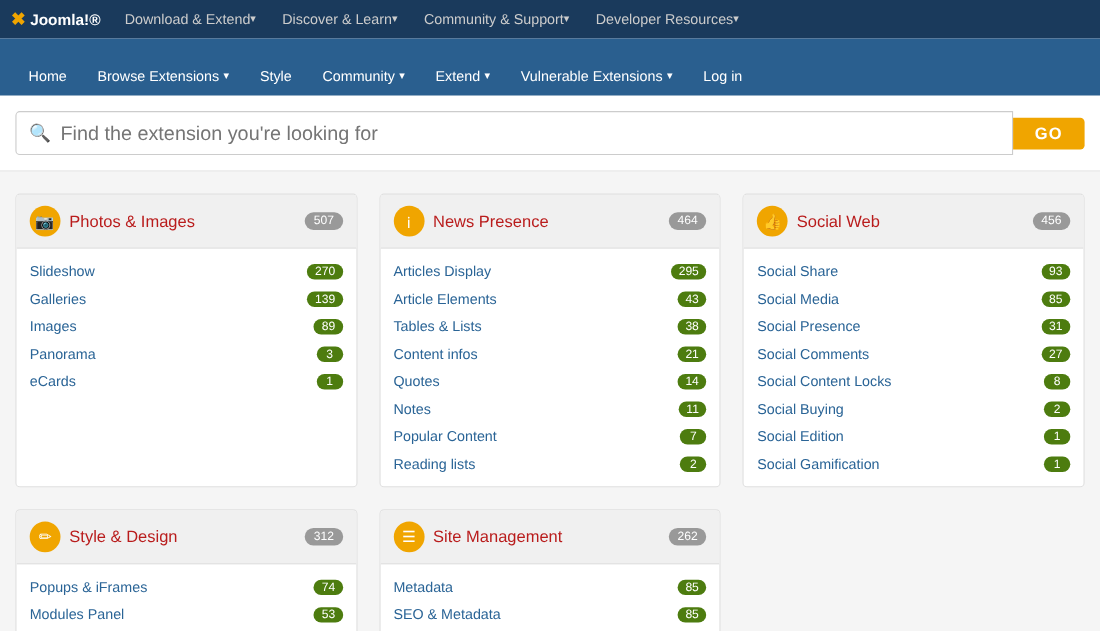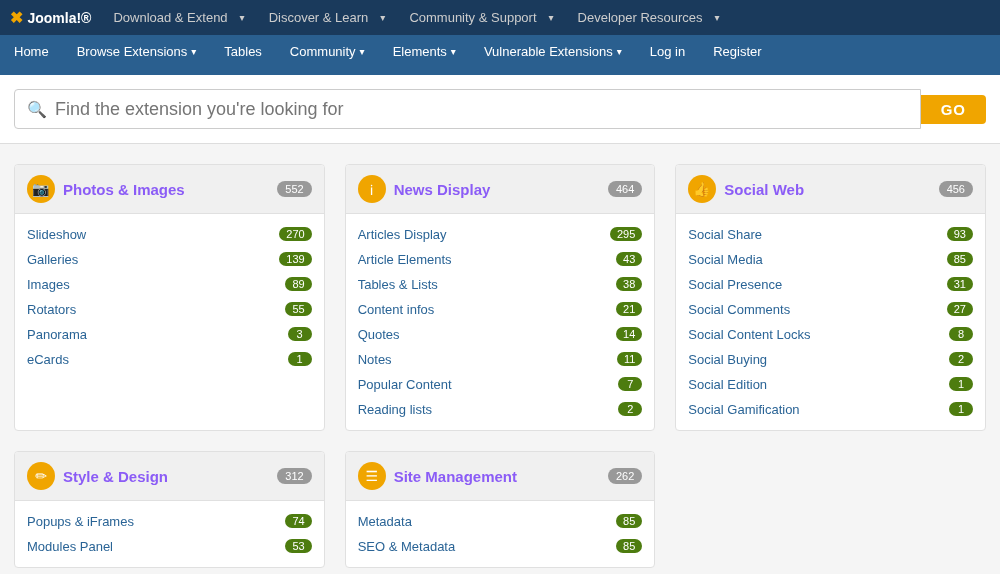--- a/index.html
+++ b/index.html
@@ -30,34 +30,34 @@
       display: flex;
       list-style: none;
     }
     .top-nav-items li a {
       color: #ccc;
       text-decoration: none;
       padding: 0 12px;
       font-size: 13px;
       display: flex;
       align-items: center;
-      gap: 12px;
+      gap: 0;
       height: 22px;
       line-height: 35px;
       justify-content: flex-end;
     }
     .top-nav-items li a .arrow { font-size: 10px; }
 
     
     .secondary-nav {
       background: #2a5f8f;
       display: flex;
-      align-items: flex-start;
-      height: 40px;
-      padding: 0 0;
+      align-items: flex-end;
+      height: 52px;
+      padding: 0 12px;
     }
     .secondary-nav-items {
       display: flex;
       list-style: none;
     }
     .secondary-nav-items li a {
       color: #fff;
       text-decoration: none;
       padding: 0 14px;
       font-size: 13px;
@@ -151,37 +151,37 @@
       border-radius: 50%;
       background: #f0a500;
       display: flex;
       align-items: center;
       justify-content: center;
       color: #fff;
       font-size: 14px;
     }
     .category-title {
       font-size: 15px;
-      font-weight: bold;
-      color: #8b5cf6;
+      font-weight: normal;
+      color: #b91c1c;
     }
     .category-count {
       background: #999;
       color: #fff;
       border-radius: 10px;
       padding: 2px 8px;
       font-size: 11px;
     }
 
     .category-items {
       padding: 8px 0;
     }
     .category-item {
       display: flex;
-      align-items: flex-start;
+      align-items: flex-end;
       justify-content: space-between;
       padding: 5px 12px;
       gap: 10px;
     }
     .category-item a {
       color: #2a6496;
       text-decoration: none;
       font-size: 13px;
     }
     .item-count {
@@ -238,49 +238,44 @@
       </a>
     </li>
     <li>
       <a href="#">
         <span>Browse Extensions</span>
         <span class="arrow">▾</span>
       </a>
     </li>
     <li>
       <a href="#">
-        <span>Tables</span>
+        <span>Style</span>
       </a>
     </li>
     <li>
       <a href="#">
         <span>Community</span>
         <span class="arrow">▾</span>
       </a>
     </li>
     <li>
       <a href="#">
-        <span>Elements</span>
+        <span>Extend</span>
         <span class="arrow">▾</span>
       </a>
     </li>
     <li>
       <a href="#">
         <span>Vulnerable Extensions</span>
         <span class="arrow">▾</span>
       </a>
     </li>
     <li>
       <a href="#">
         <span>Log in</span>
-      </a>
-    </li>
-    <li>
-      <a href="#">
-        <span>Register</span>
       </a>
     </li>
   </ul>
 </nav>
 
 <div class="search-bar">
   <div class="search-input-wrap">
     <span class="search-icon-svg">🔍</span>
     <input type="text" placeholder="Find the extension you're looking for" style="">
   </div>
@@ -288,54 +283,50 @@
 </div>
 
 <div class="main-content">
   <div class="category-grid" id="category-grid">
   <div class="category-card">
         <div class="category-header">
           <div class="category-header-left">
             <div class="category-icon">📷</div>
             <span class="category-title">Photos &amp; Images</span>
           </div>
-          <span class="category-count">552</span>
+          <span class="category-count">507</span>
         </div>
         <div class="category-items">
           <div class="category-item">
             <a href="#">Slideshow</a>
             <span class="item-count">270</span>
           </div>
           <div class="category-item">
             <a href="#">Galleries</a>
             <span class="item-count">139</span>
           </div>
           <div class="category-item">
             <a href="#">Images</a>
             <span class="item-count">89</span>
-          </div>
-          <div class="category-item">
-            <a href="#">Rotators</a>
-            <span class="item-count">55</span>
           </div>
           <div class="category-item">
             <a href="#">Panorama</a>
             <span class="item-count">3</span>
           </div>
           <div class="category-item">
             <a href="#">eCards</a>
             <span class="item-count">1</span>
           </div>
         </div>
       </div>
       <div class="category-card">
         <div class="category-header">
           <div class="category-header-left">
             <div class="category-icon">ℹ</div>
-            <span class="category-title">News Display</span>
+            <span class="category-title">News Presence</span>
           </div>
           <span class="category-count">464</span>
         </div>
         <div class="category-items">
           <div class="category-item">
             <a href="#">Articles Display</a>
             <span class="item-count">295</span>
           </div>
           <div class="category-item">
             <a href="#">Article Elements</a>

